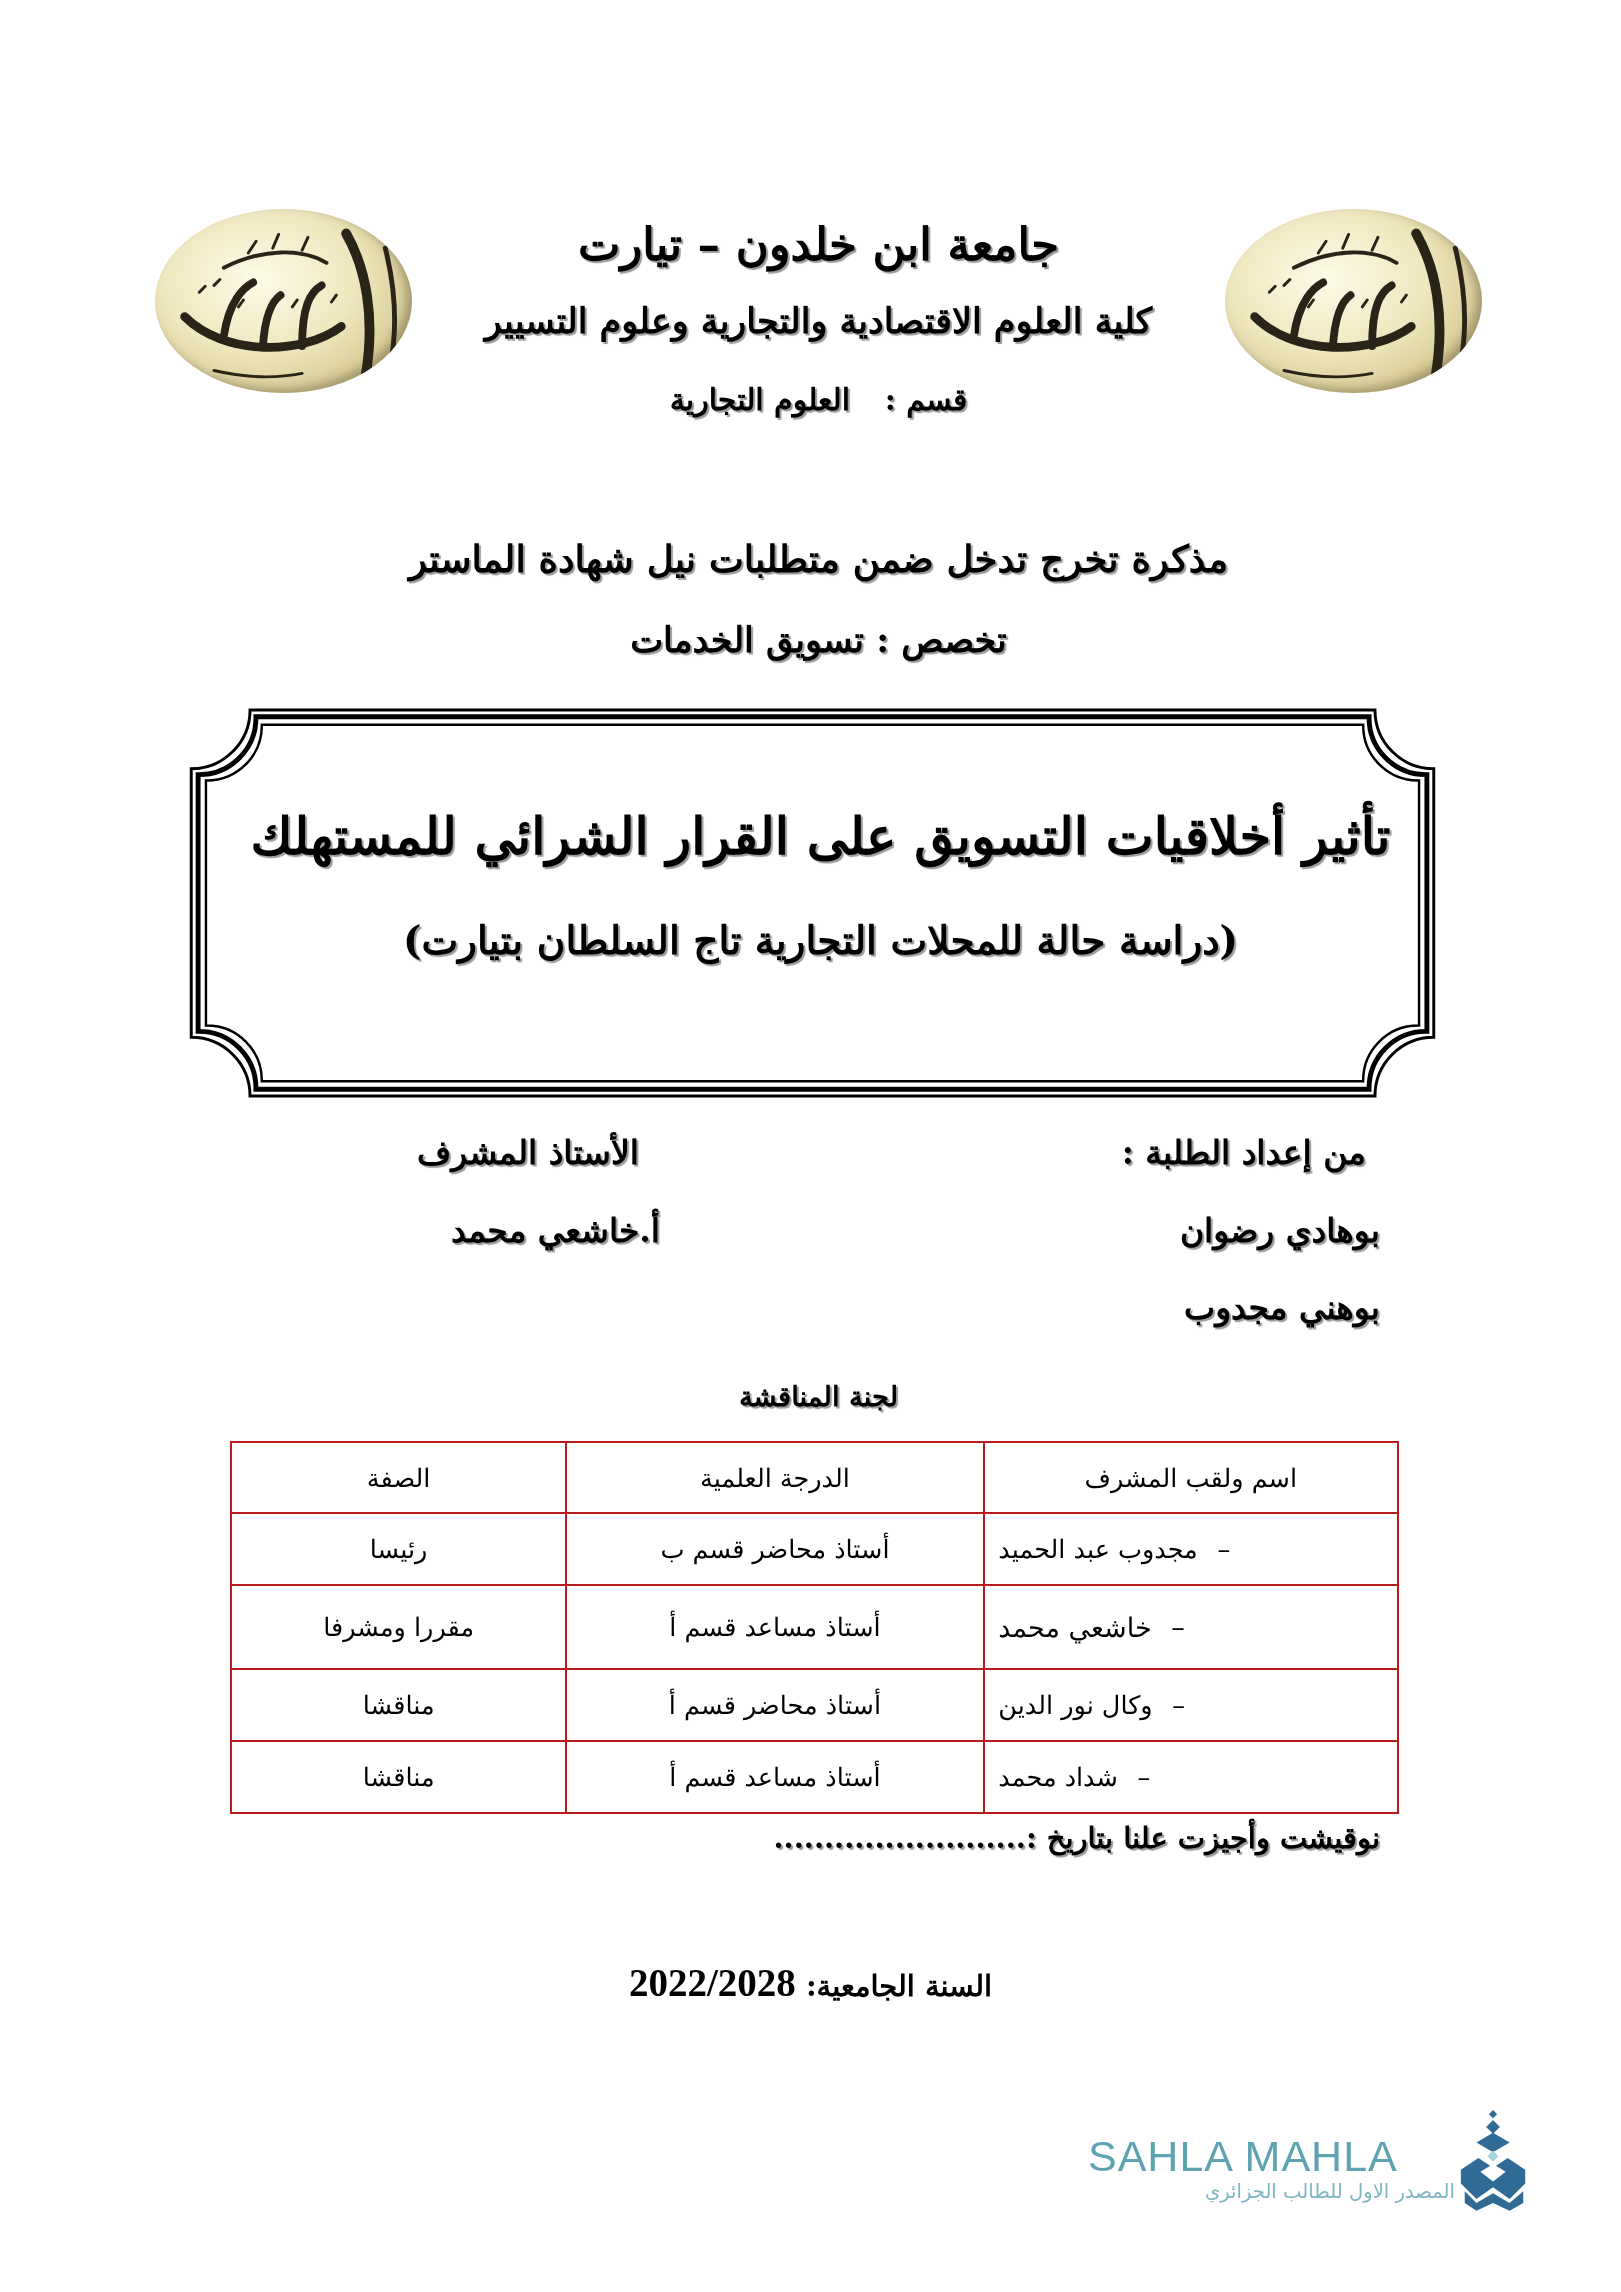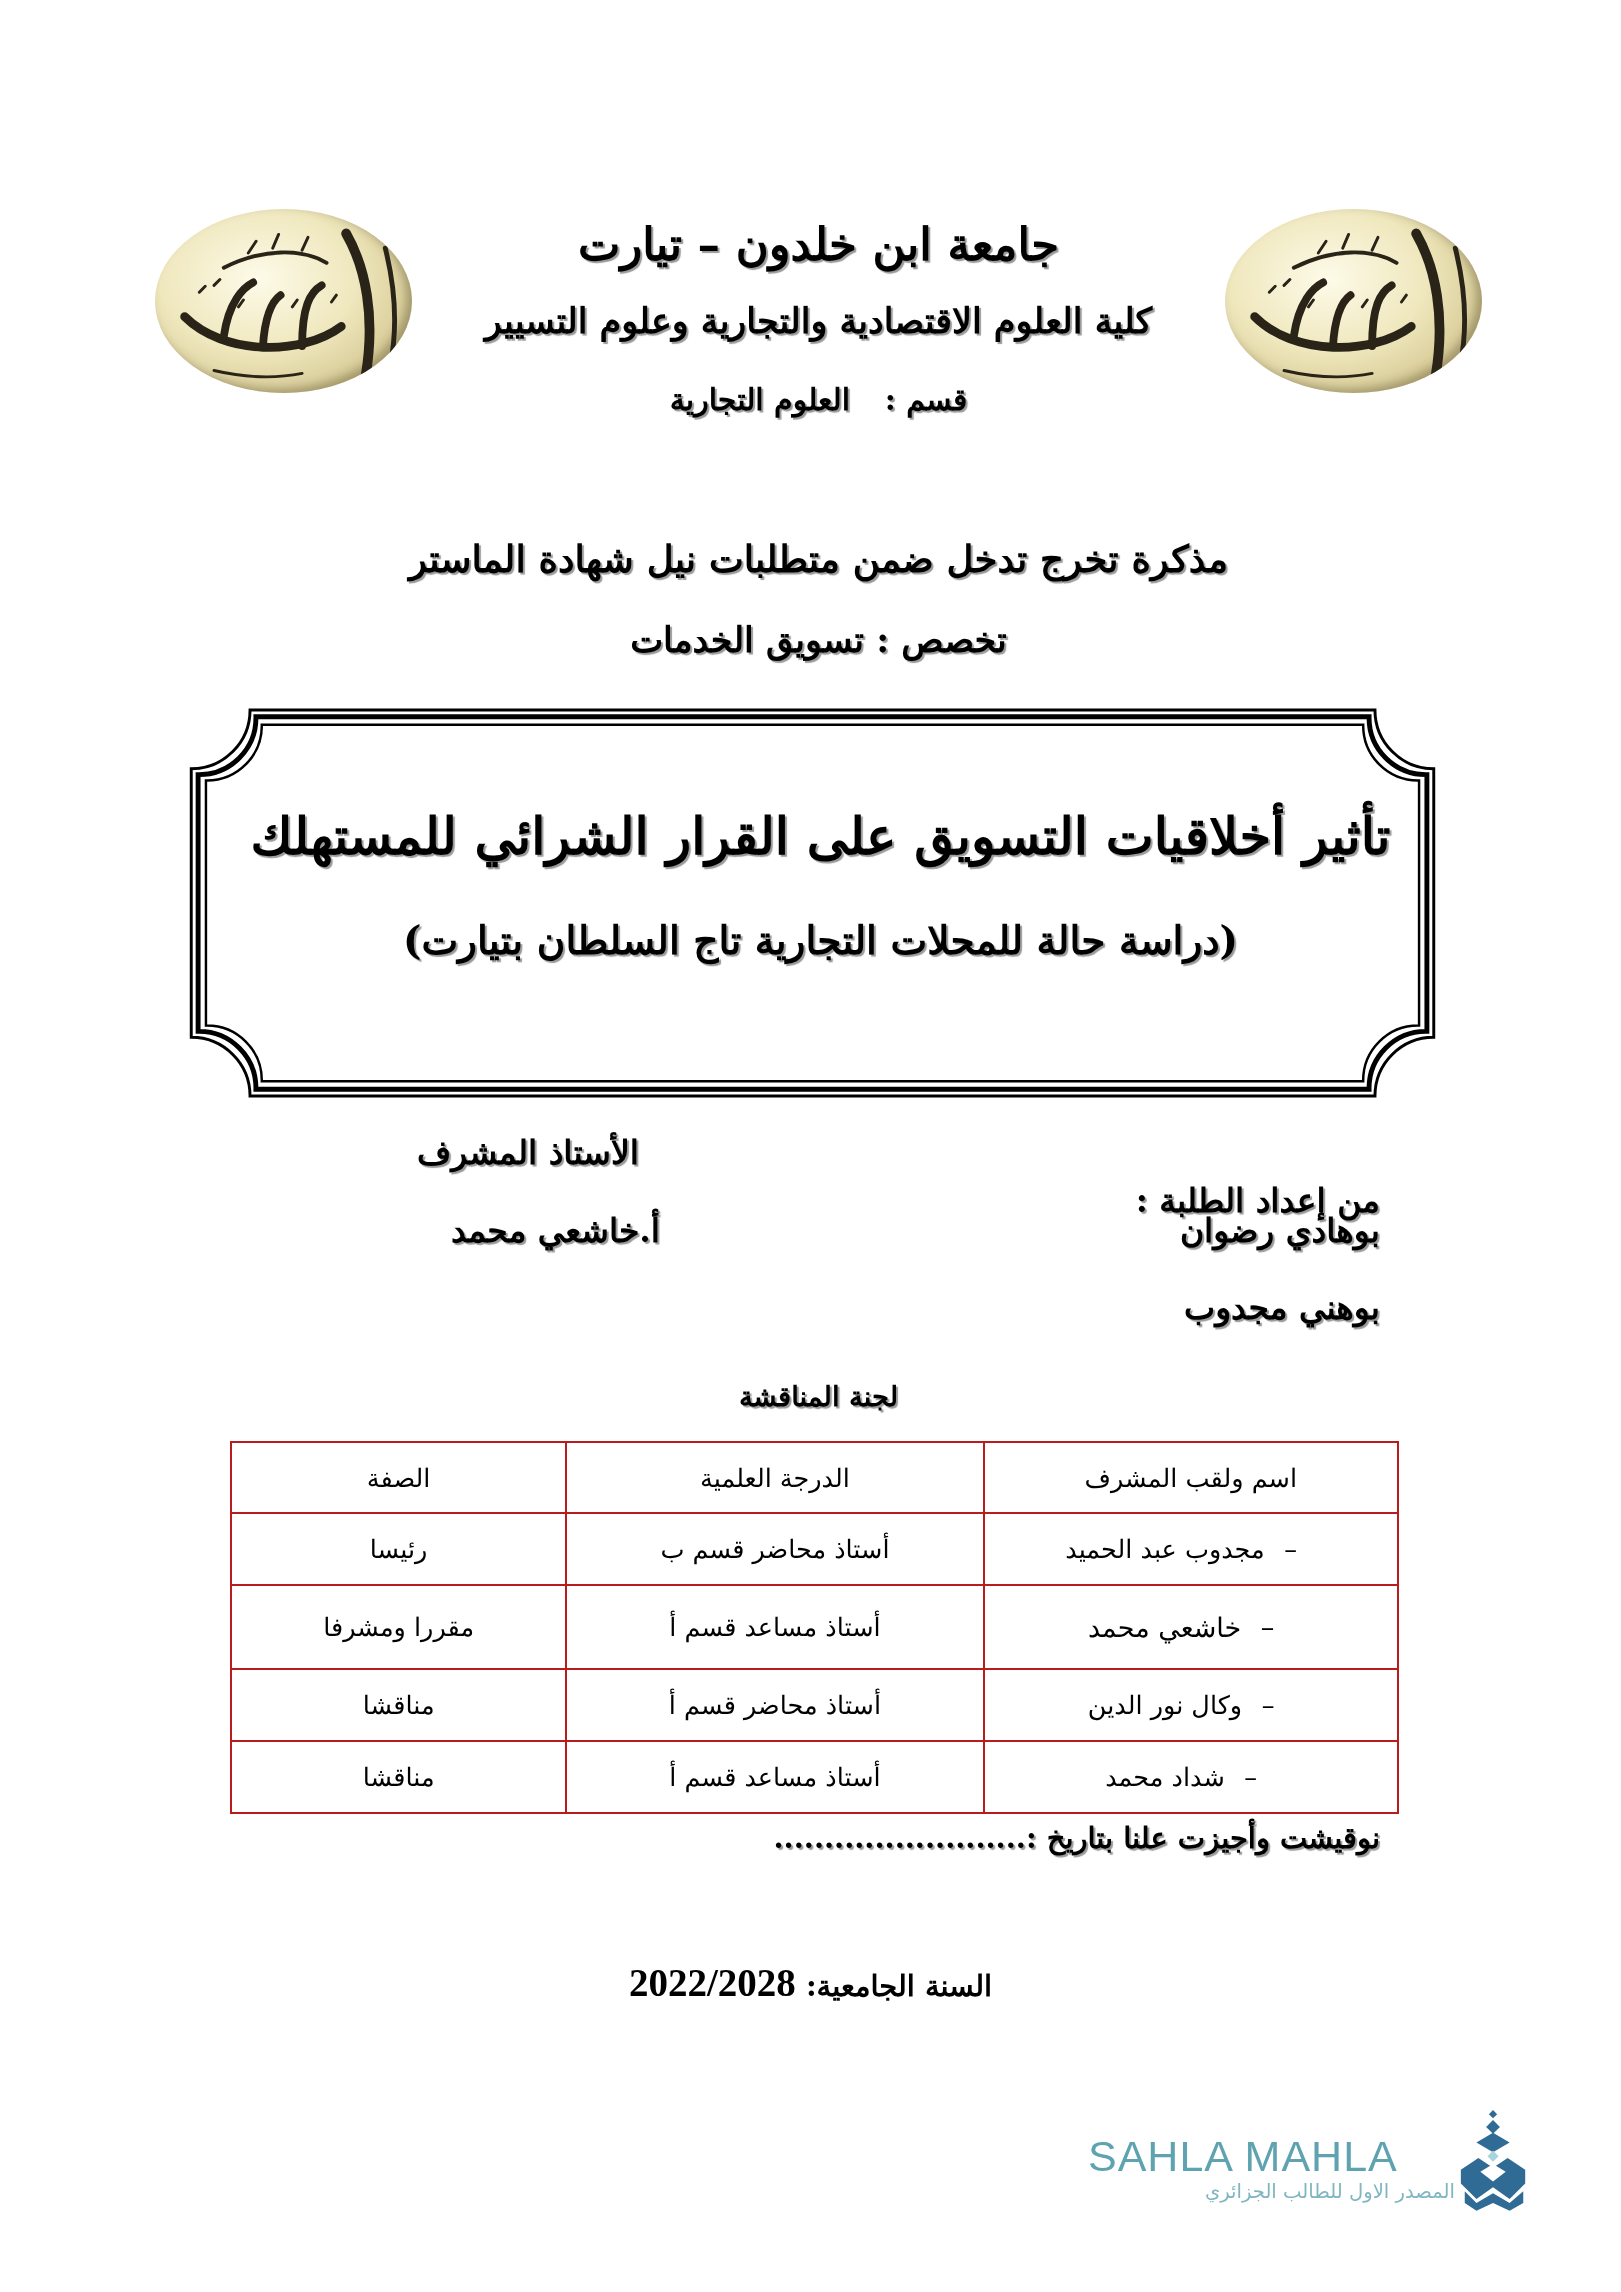--- a/index.html
+++ b/index.html
@@ -41,21 +41,21 @@
     table.committee {
       position: absolute; left: 230px; top: 1441px; width: 1169px;
       border-collapse: collapse; direction: rtl; font-size: 25.5px;
     }
     table.committee td, table.committee th {
       border: 2px solid #b91c1c; text-align: center; font-weight: normal; padding: 0 13.7px;
     }
     table.committee th { height: 69px; }
     table.committee td { height: 70px; }
     table.committee tr.tall td { height: 82px; }
-    table.committee td.name-cell { text-align: center; padding-right: 33px; }
+    table.committee td.name-cell { text-align: left; padding-right: 33px; }
     table.committee td.name-cell .dash { margin-left: 19.6px; }
     table.committee tr.tall td.name-cell { font-size: 27px; }
 
     .defense-line { position: absolute; right: 241px; top: 1821px; font-size: 29px; font-weight: bold; white-space: nowrap; }
     .year-line { position: absolute; left: 0; width: 1621px; top: 1960px; text-align: center; font-size: 29px; font-weight: bold; white-space: nowrap; }
     .year-value { font-size: 39px; font-family: "Liberation Serif", serif; font-weight: bold; }
 
     
     .wm-text { position: absolute; left: 1088px; top: 2135px; font-family: "Liberation Sans", sans-serif;
       font-size: 43px; color: #5fa3b0; letter-spacing: 1px; white-space: nowrap; line-height: 1; }
@@ -116,21 +116,21 @@
     <path d="M62 2 H1210 A60 60 0 0 0 1270 62 V336 A60 60 0 0 0 1210 396 H62 A60 60 0 0 0 2 336 V62 A60 60 0 0 0 62 2 Z" fill="none" stroke="#000" stroke-width="3"></path>
 
     <path d="M68 9 H1204 A58 58 0 0 0 1263 68 V330 A58 58 0 0 0 1204 389 H68 A58 58 0 0 0 9 330 V68 A58 58 0 0 0 68 9 Z" fill="none" stroke="#000" stroke-width="5"></path>
 
     <path d="M74 17 H1198 A56 56 0 0 0 1255 74 V324 A56 56 0 0 0 1198 381 H74 A56 56 0 0 0 17 324 V74 A56 56 0 0 0 74 17 Z" fill="none" stroke="#000" stroke-width="2.5"></path>
   </svg>
 </div>
 <div class="title-main ar shadow">تأثير أخلاقيات التسويق على القرار الشرائي للمستهلك</div>
 <div class="title-sub ar shadow">(دراسة حالة للمحلات التجارية تاج السلطان بتيارت)</div>
 
-<div class="people-line ar shadow" style="right:241px; top:1133px;margin-top:48px;">من إعداد الطلبة :</div>
+<div class="people-line ar shadow" style="right:255px; top:1133px;">من إعداد الطلبة :</div>
 <div class="people-line ar shadow" style="right:241px; top:1211px;">بوهادي رضوان</div>
 <div class="people-line ar shadow" style="right:241px; top:1288px;">بوهني مجدوب</div>
 
 <div class="people-line ar shadow" style="right:982px; top:1133px;">الأستاذ المشرف</div>
 <div class="people-line ar shadow" style="right:961px; top:1211px;text-align:center;">أ.خاشعي محمد</div>
 
 <div class="committee-title ar shadow">لجنة المناقشة</div>
 
 <table class="committee">
   <tbody>

